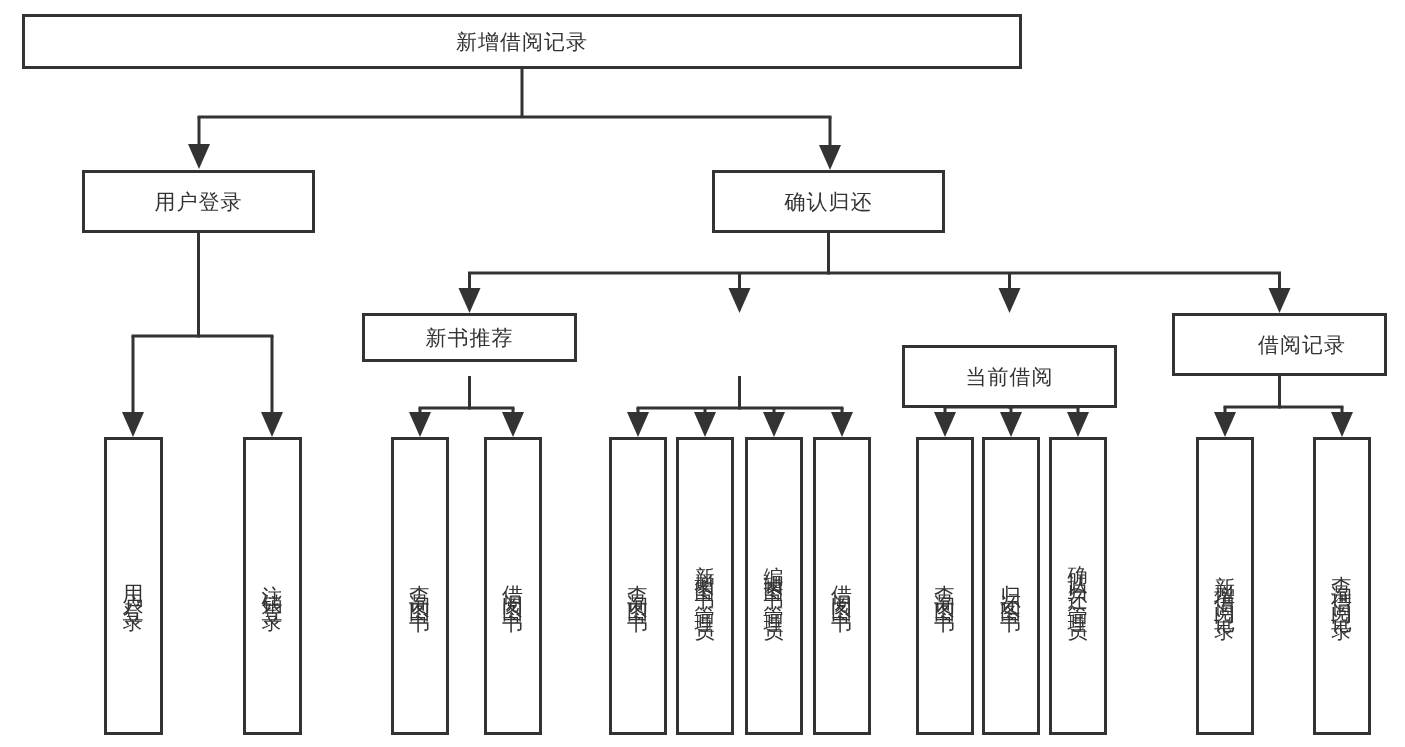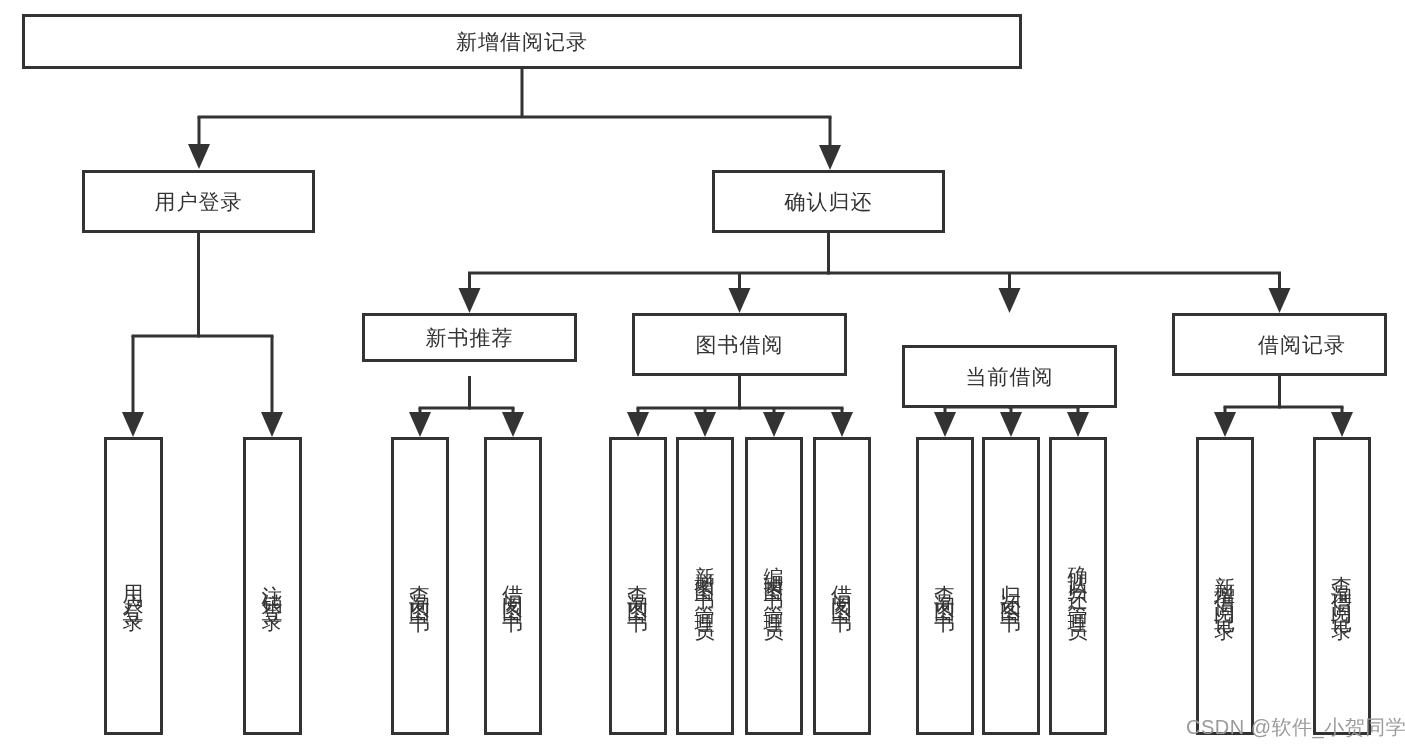--- a/index.html
+++ b/index.html
@@ -113,21 +113,20 @@
       <path d="M1331,412 h22 L1342,437 Z"></path>
     </g>
   </svg>
 
   <div class="hbox" style="left:22px;top:14px;width:1000px;height:55px;">新增借阅记录</div>
 
   <div class="hbox" style="left:82px;top:170px;width:233px;height:63px;">用户登录</div>
   <div class="hbox" style="left:712px;top:170px;width:233px;height:63px;">确认归还</div>
 
   <div class="hbox" style="left:362px;top:313px;width:215px;height:49px;">新书推荐</div>
-  <div class="hbox" style="left:632px;top:313px;width:215px;height:63px;">图书借阅</div>
   <div class="hbox" style="left:902px;top:313px;width:215px;height:63px;margin-top:32px;">当前借阅</div>
   <div class="hbox" style="left:1172px;top:313px;width:215px;height:63px;padding-left:45px;">借阅记录</div>
 
   <div class="vbox" style="left:104px;top:437px;width:59px;height:298px;">用户登录</div>
   <div class="vbox" style="left:243px;top:437px;width:59px;height:298px;">注销登录</div>
 
   <div class="vbox" style="left:391px;top:437px;width:58px;height:298px;">查询图书</div>
   <div class="vbox" style="left:484px;top:437px;width:58px;height:298px;">借阅图书</div>
 
   <div class="vbox" style="left:609px;top:437px;width:58px;height:298px;">查询图书</div>
@@ -135,15 +134,14 @@
   <div class="vbox tight" style="left:745px;top:437px;width:58px;height:298px;">编辑图书（管理员）</div>
   <div class="vbox" style="left:813px;top:437px;width:58px;height:298px;">借阅图书</div>
 
   <div class="vbox" style="left:916px;top:437px;width:58px;height:298px;">查询图书</div>
   <div class="vbox" style="left:982px;top:437px;width:58px;height:298px;">归还图书</div>
   <div class="vbox tight" style="left:1049px;top:437px;width:58px;height:298px;">确认归还（管理员）</div>
 
   <div class="vbox" style="left:1196px;top:437px;width:58px;height:298px;">新增借阅记录</div>
   <div class="vbox" style="left:1313px;top:437px;width:58px;height:298px;">查询借阅记录</div>
 
-  <div id="watermark">CSDN @软件_小贺同学</div>
 
 </div>
 
 </body></html>

